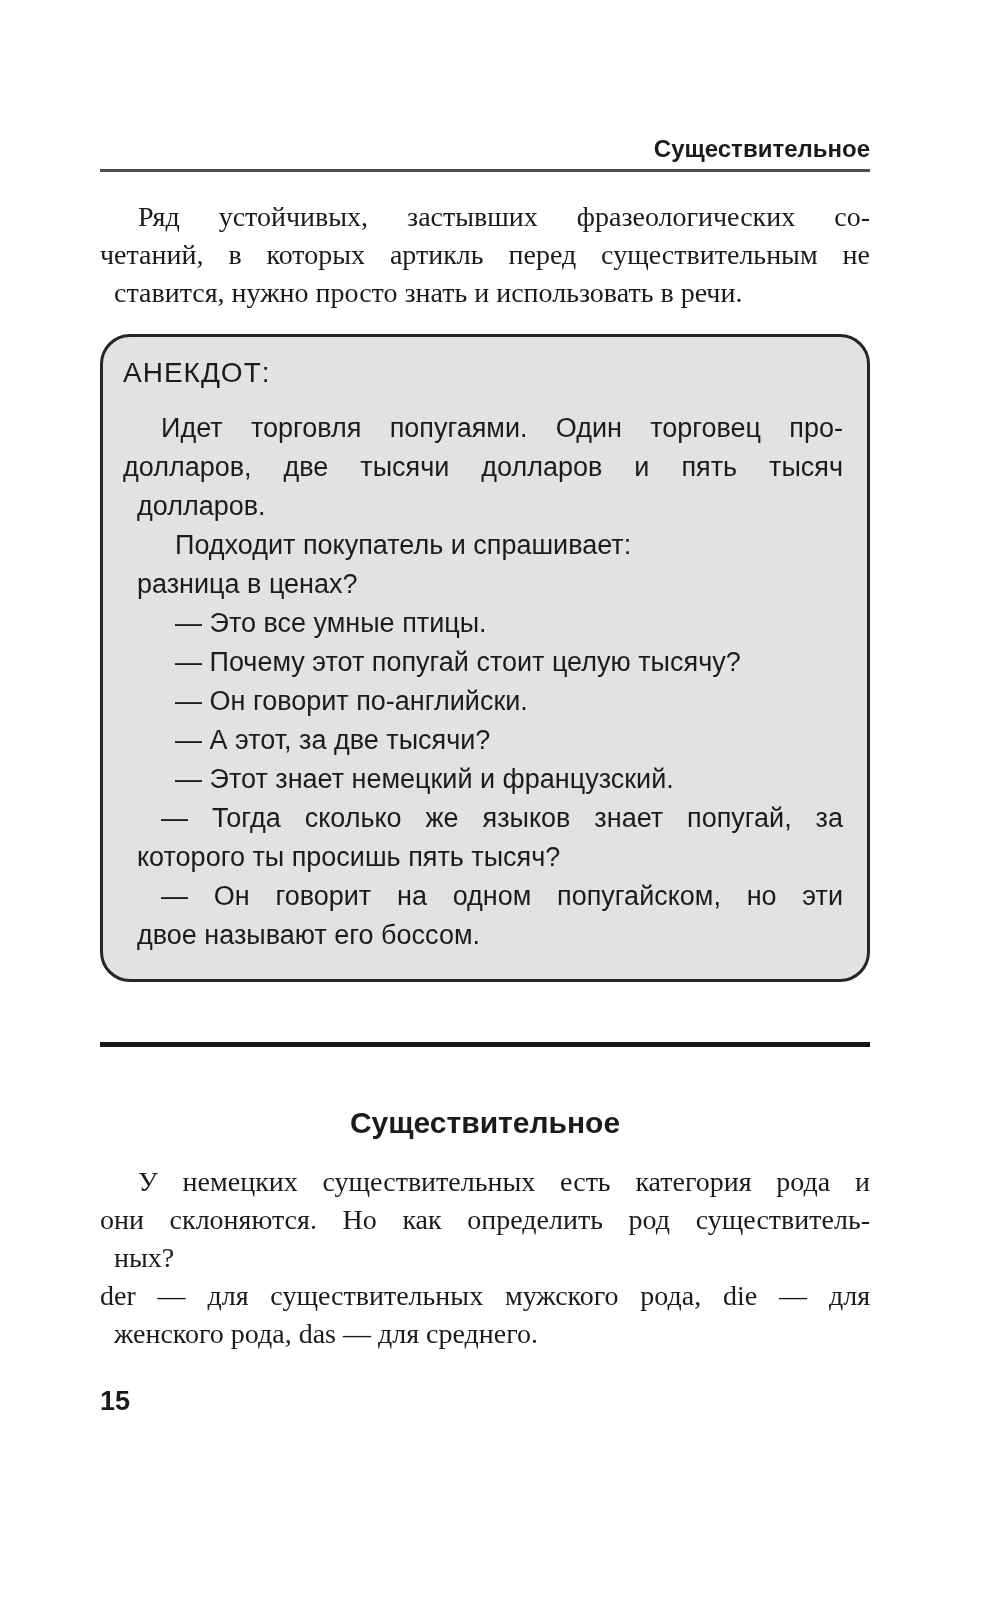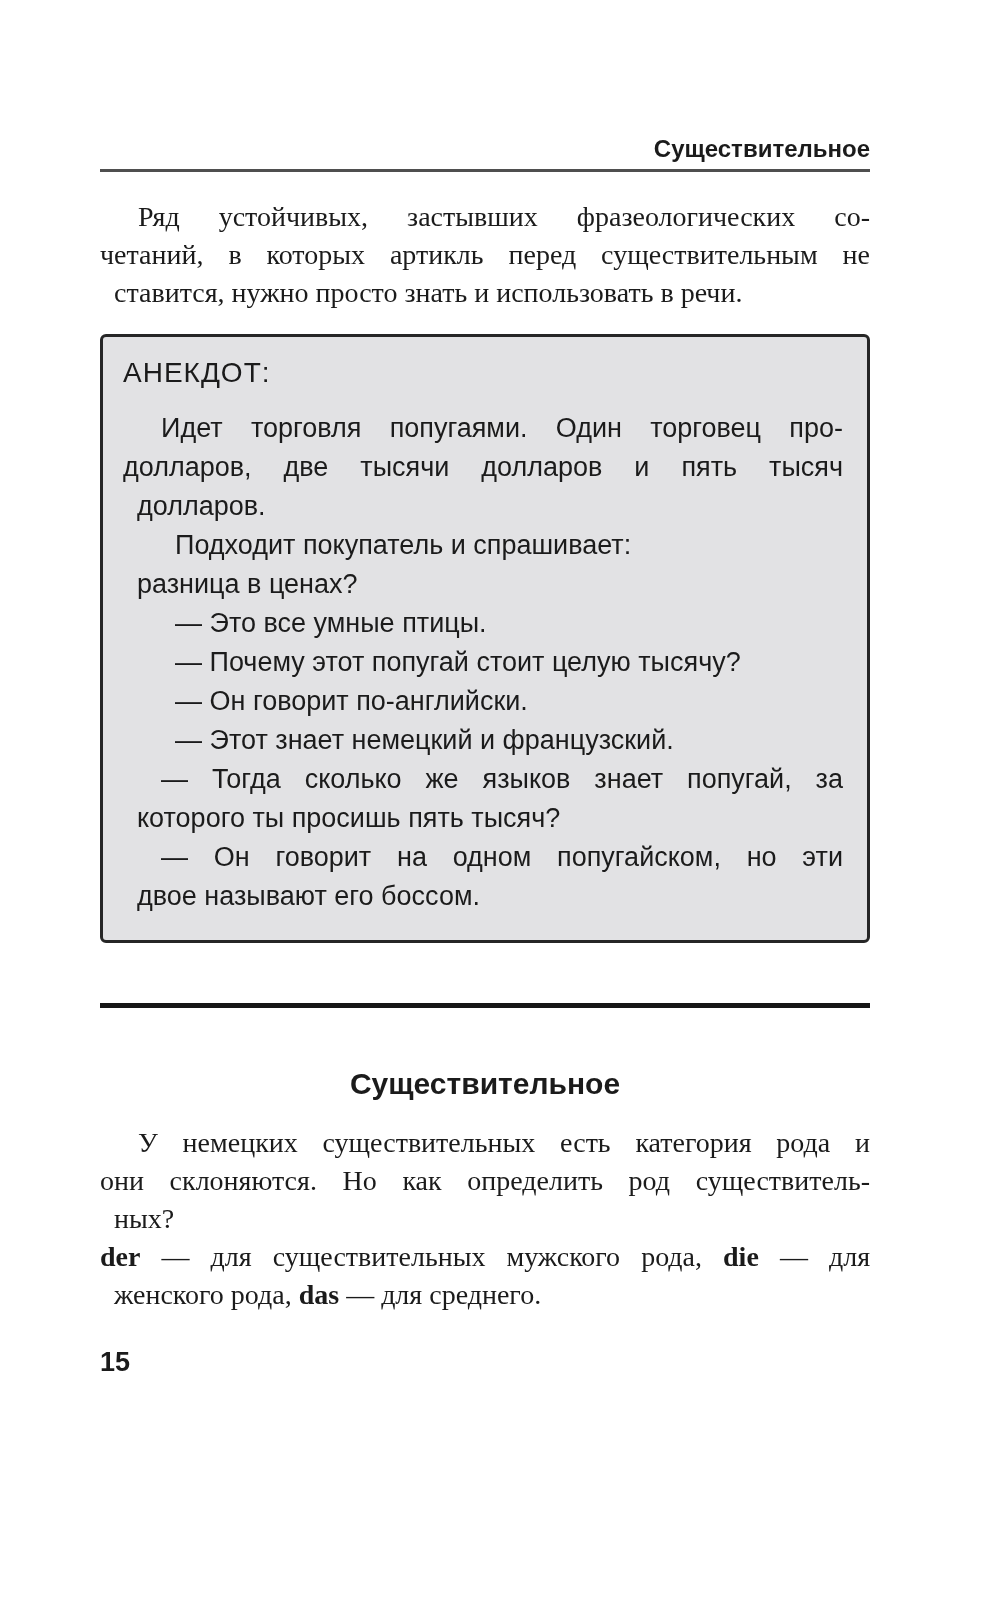--- a/index.html
+++ b/index.html
@@ -37,29 +37,29 @@
   
   .line {
     font-size: 28px;
     line-height: 38px;
     text-align: justify;
   }
   .jl { text-align-last: justify; }
   .ll { text-align-last: left; margin-left: 14px; }
   .ind { text-indent: 38px; }
   .serif-block { margin-top: 26px; }
-  .b { font-weight: bold; }
+  .b { font-weight: normal; }
 
   
   .anecdote-box {
     box-sizing: border-box;
     margin-top: 22px;
     background: #e2e2e4;
     border: 3px solid #262626;
-    border-radius: 6px;
+    border-radius: 30px;
     padding: 16px 24px 24px 20px;
     font-family: "Liberation Sans", sans-serif;
   }
   .anecdote-label {
     font-size: 28px;
     line-height: 40px;
     letter-spacing: 1px;
   }
   .anecdote-body { margin-top: 16px; }
   .anecdote-box .line {
@@ -129,20 +129,23 @@
       </div>
 
       <div>
         <div class="line ll ind">— Почему этот попугай стоит целую тысячу?</div>
       </div>
 
       <div>
         <div class="line ll ind">— Он говорит по-английски.</div>
       </div>
 
+      <div>
+        <div class="line ll ind">— А этот, за две тысячи?</div>
+      </div>
 
       <div>
         <div class="line ll ind">— Этот знает немецкий и французский.</div>
       </div>
 
       <div>
         <div class="line jl ind">— Тогда сколько же языков знает попугай, за</div>
         <div class="line ll">которого ты просишь пять тысяч?</div>
       </div>
 

